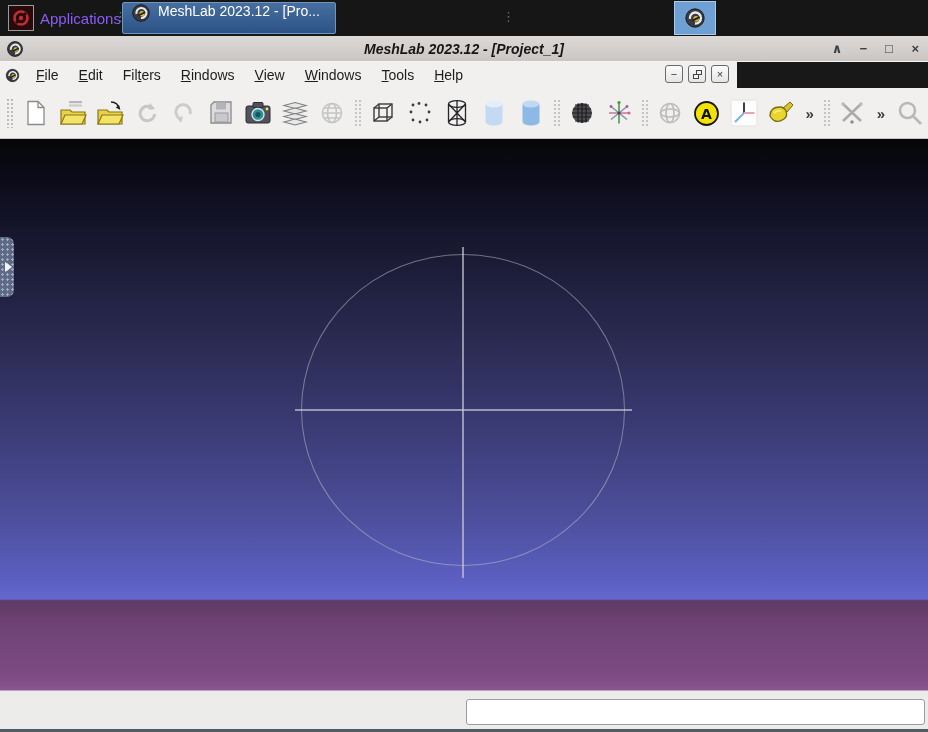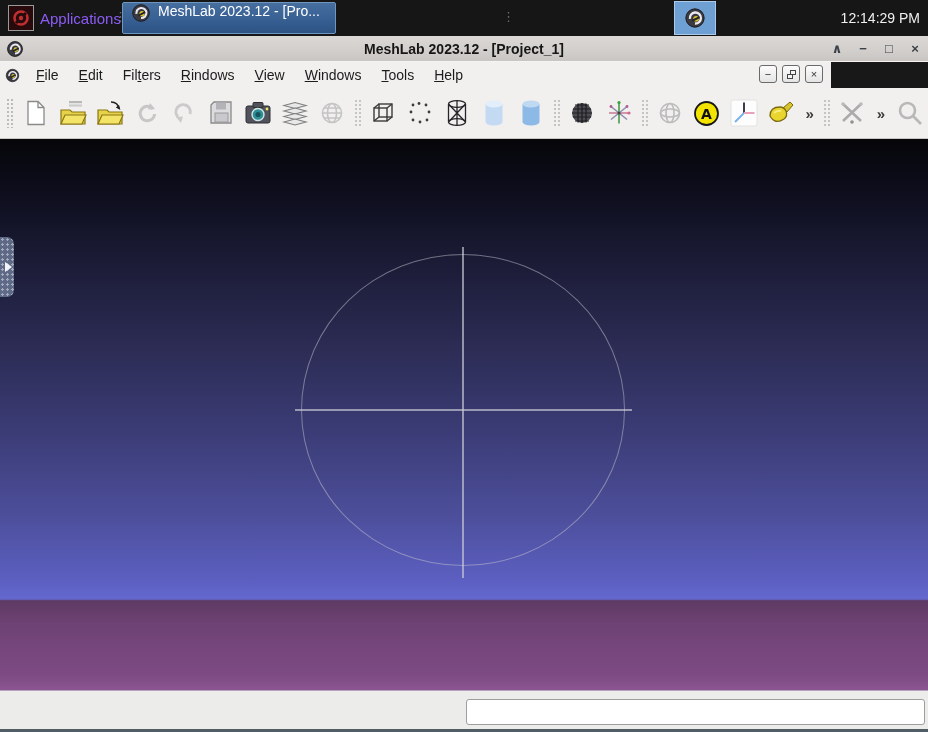--- a/index.html
+++ b/index.html
@@ -20,27 +20,27 @@
     background:linear-gradient(180deg,#466f9f 0%,#3a6295 45%,#2d5384 100%);
     border:1px solid #6f96bf;border-radius:2px;display:flex;gap:7px;
     padding:0 8px;box-sizing:border-box;cursor:pointer;}
   .task-label{color:#fff;font-size:14px;white-space:nowrap;overflow:hidden;}
   .tray-btn{position:absolute;left:674px;top:1px;width:42px;height:34px;
     background:#6fa0d3;border:1px solid #abc9e8;display:flex;align-items:center;justify-content:center;cursor:pointer;box-sizing:border-box;}
   .clock{position:absolute;right:8px;top:0;height:36px;display:flex;align-items:center;color:#f0f0f0;font-size:14px;cursor:pointer;}
   
   .titlebar{position:absolute;left:0;top:36px;width:928px;height:26px;
     background:linear-gradient(180deg,#dcd8d5 0%,#d2cecb 60%,#c9c5c2 100%);
-    border-bottom:1px solid #f5f4f3;box-sizing:border-box;display:flex;align-items:center;}
+    border-bottom:1px solid #f5f4f3;box-sizing:border-box;display:flex;align-items:center;font-style:italic;}
   .tb-icon{position:absolute;left:6px;top:4px;}
   .tb-title{flex:1;text-align:center;font-size:14px;font-weight:bold;color:#161616;}
   .tb-controls{position:absolute;right:6px;top:0;height:26px;display:flex;align-items:center;gap:12px;}
   .tb-ctl{color:#3a4148;font-size:13px;font-weight:bold;width:14px;text-align:center;cursor:pointer;line-height:26px;}
   
-  .menubar{position:absolute;left:0;top:62px;width:831px;height:26px;background:#f1f0ef;display:flex;align-items:center;}
+  .menubar{position:absolute;left:0;top:62px;width:737px;height:26px;background:#f1f0ef;display:flex;align-items:center;}
   .mb-icon{margin:0 6px 0 5px;}
   .menu-item{font-size:14px;color:#1c1c1c;padding:0 10px;height:26px;line-height:26px;cursor:pointer;}
   .menu-item .key{text-decoration:underline;}
   .mdi-controls{position:absolute;right:8px;top:3px;display:flex;gap:5px;}
   .mdi-btn{width:18px;height:18px;border:1px solid #6a6a6a;border-radius:3px;
     background:linear-gradient(180deg,#fcfcfc,#e4e4e4);display:flex;align-items:center;justify-content:center;
     font-size:11px;color:#333;cursor:pointer;box-sizing:border-box;}
   .restore-glyph{position:relative;width:9px;height:9px;}
   .restore-glyph span{position:absolute;border:1px solid #444;background:#f4f4f4;width:6px;height:5px;box-sizing:border-box;}
   .restore-glyph .back{right:0;top:0;} .restore-glyph .front{left:0;bottom:0;}
@@ -109,21 +109,20 @@
         <use href="#mlogo"></use>
       </svg>
     <span class="task-label">MeshLab 2023.12 - [Pro...</span>
   </div>
   <span class="panel-sep sep2">⋮</span>
   <div class="tray-btn">
     <svg width="22" height="22" viewBox="0 0 24 24">
         <use href="#mlogo"></use>
       </svg>
   </div>
-  <div class="clock">12:14:29 PM</div>
 </div>
 
 <div class="titlebar">
   <svg class="tb-icon" width="18" height="18" viewBox="0 0 24 24">
       <use href="#mlogo"></use>
     </svg>
   <span class="tb-title">MeshLab 2023.12 - [Project_1]</span>
   <div class="tb-controls">
     <span class="tb-ctl">∧</span>
     <span class="tb-ctl">−</span>

